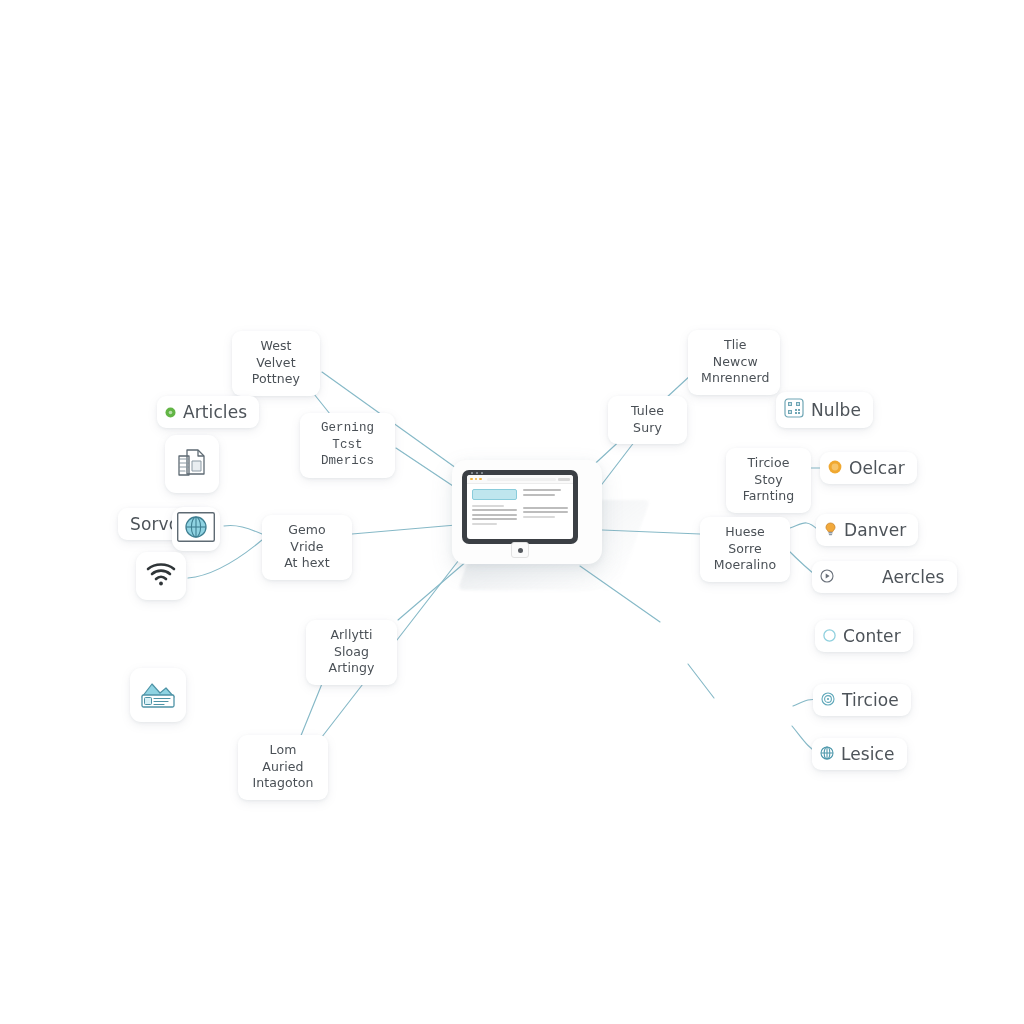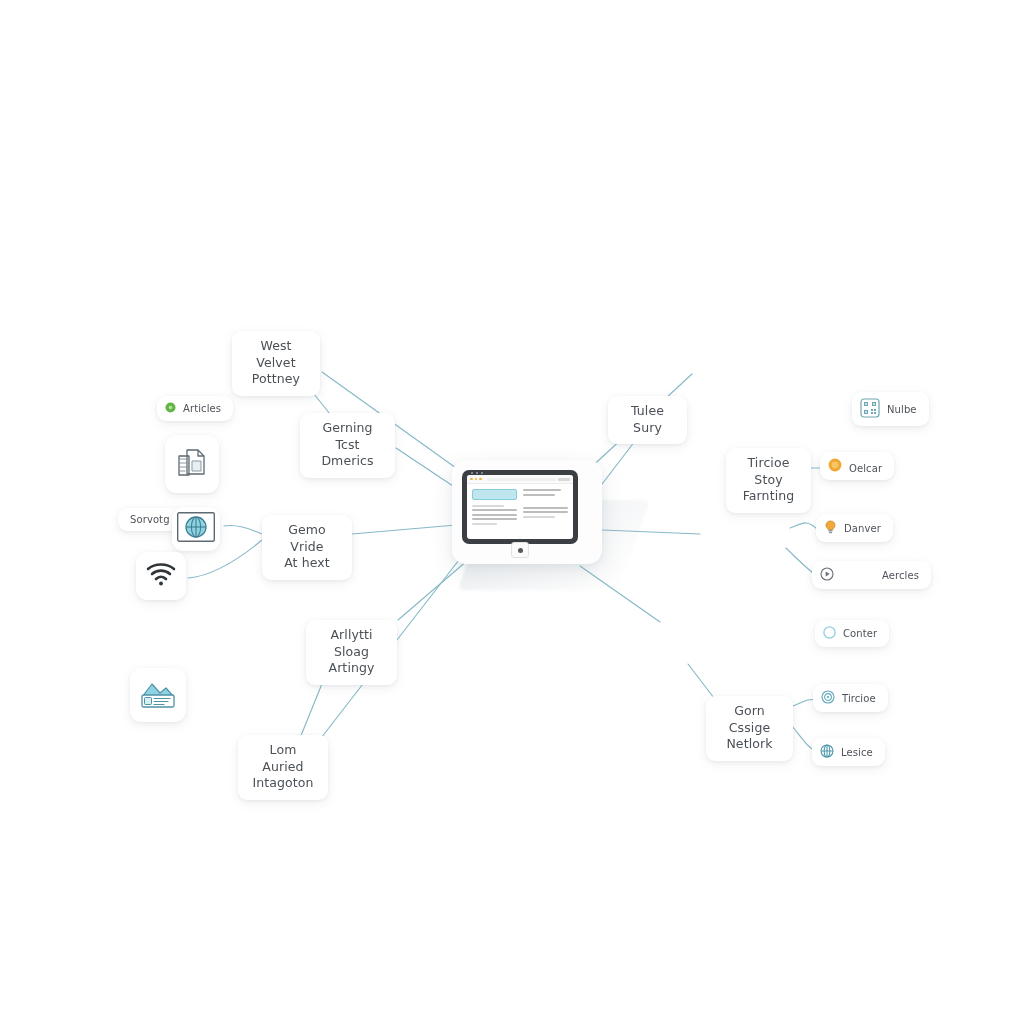--- a/index.html
+++ b/index.html
@@ -50,21 +50,21 @@
     white-space: pre-line;
     font-family: "DejaVu Sans", sans-serif;
   }
   
   .pill {
     padding: 6px 12px 6px 8px;
     border-radius: 9px;
     gap: 7px;
     justify-content: flex-start;
     color: #4d5359;
-    font-size: 10px;
+    font-size: 17px;
     letter-spacing: .1px;
     font-family: "DejaVu Sans", sans-serif;
   }
   .pill .lbl { white-space: nowrap; }
   
   .icontile {
     padding: 9px;
     border-radius: 11px;
   }
   
@@ -250,56 +250,60 @@
   <div id="stand">
     <div class="base"></div>
     <div class="knob"></div>
   </div>
 
   <div class="chip node" style="left:232px; top:331px; width:88px;">
     <span>West Velvet
 Pottney</span>
   </div>
 
-  <div class="chip node" style="left:300px; top:413px; width:95px;">
+  <div class="chip node" style="left:300px; top:413px; width:95px;font-family:Liberation Mono, monospace;">
     <span>Gerning Tcst
 Dmerics</span>
   </div>
 
   <div class="chip node" style="left:306px; top:620px; width:91px;">
     <span>Arllytti Sloag
 Artingy</span>
   </div>
 
   <div class="chip node" style="left:262px; top:515px; width:90px;">
     <span>Gemo Vride
 At hext</span>
   </div>
 
   <div class="chip node" style="left:238px; top:735px; width:90px;">
     <span>Lom Auried
 Intagoton</span>
   </div>
 
+  <div class="chip node" style="left:688px; top:330px; width:92px;">
+    <span>Tlie Newcw
+Mnrennerd</span>
+  </div>
 
   <div class="chip node" style="left:608px; top:396px; width:79px;">
     <span>Tulee Sury</span>
   </div>
 
   <div class="chip node" style="left:726px; top:448px; width:85px;">
     <span>Tircioe Stoy
 Farnting</span>
   </div>
 
-
-
-  <div class="chip node" style="left:706px; top:696px; width:87px;">
-    <span>Gorn Cssige
-Netlork</span>
-  </div>
+  <div class="chip node" style="left:700px; top:517px; width:90px;">
+    <span>Huese Sorre
+Moeralino</span>
+  </div>
+
+
 
   <div class="chip pill" style="left:157px; top:396px;">
     <span class="ic">
       <svg width="11" height="11" viewBox="0 0 11 11">
         <circle cx="5.5" cy="5.5" r="5" fill="#62b545"></circle>
         <circle cx="5.5" cy="5.5" r="1.8" fill="#ffffff" opacity=".55"></circle>
       </svg>
     </span>
     <span class="lbl">Articles</span>
   </div>
@@ -358,21 +362,21 @@
         <rect x="5.5" y="20.5" width="7" height="7" rx="1" fill="#d7f0f6" stroke="#4e93a6" stroke-width="1"></rect>
         <g stroke="#4e93a6" stroke-width="1.2" stroke-linecap="round">
           <path d="M15 21.5 h16"></path>
             <path d="M15 24.5 h14"></path>
             <path d="M15 27.5 h10"></path>
         </g>
       </svg>
     </span>
   </div>
 
-  <div class="chip pill" style="left:852px; top:392px;">
+  <div class="chip pill" style="left:776px; top:392px;">
     <span class="ic">
       <svg width="20" height="20" viewBox="0 0 20 20" fill="none" stroke="#6fa6b5" stroke-width="1.2">
         <rect x="1" y="1" width="18" height="18" rx="3"></rect>
         <g fill="#6fa6b5" stroke="none">
           <rect x="4" y="4" width="4" height="4"></rect>
           <rect x="12" y="4" width="4" height="4"></rect>
           <rect x="4" y="12" width="4" height="4"></rect>
           <rect x="11" y="11" width="2" height="2"></rect>
           <rect x="14" y="11" width="2" height="2"></rect>
           <rect x="11" y="14" width="2" height="2"></rect>

